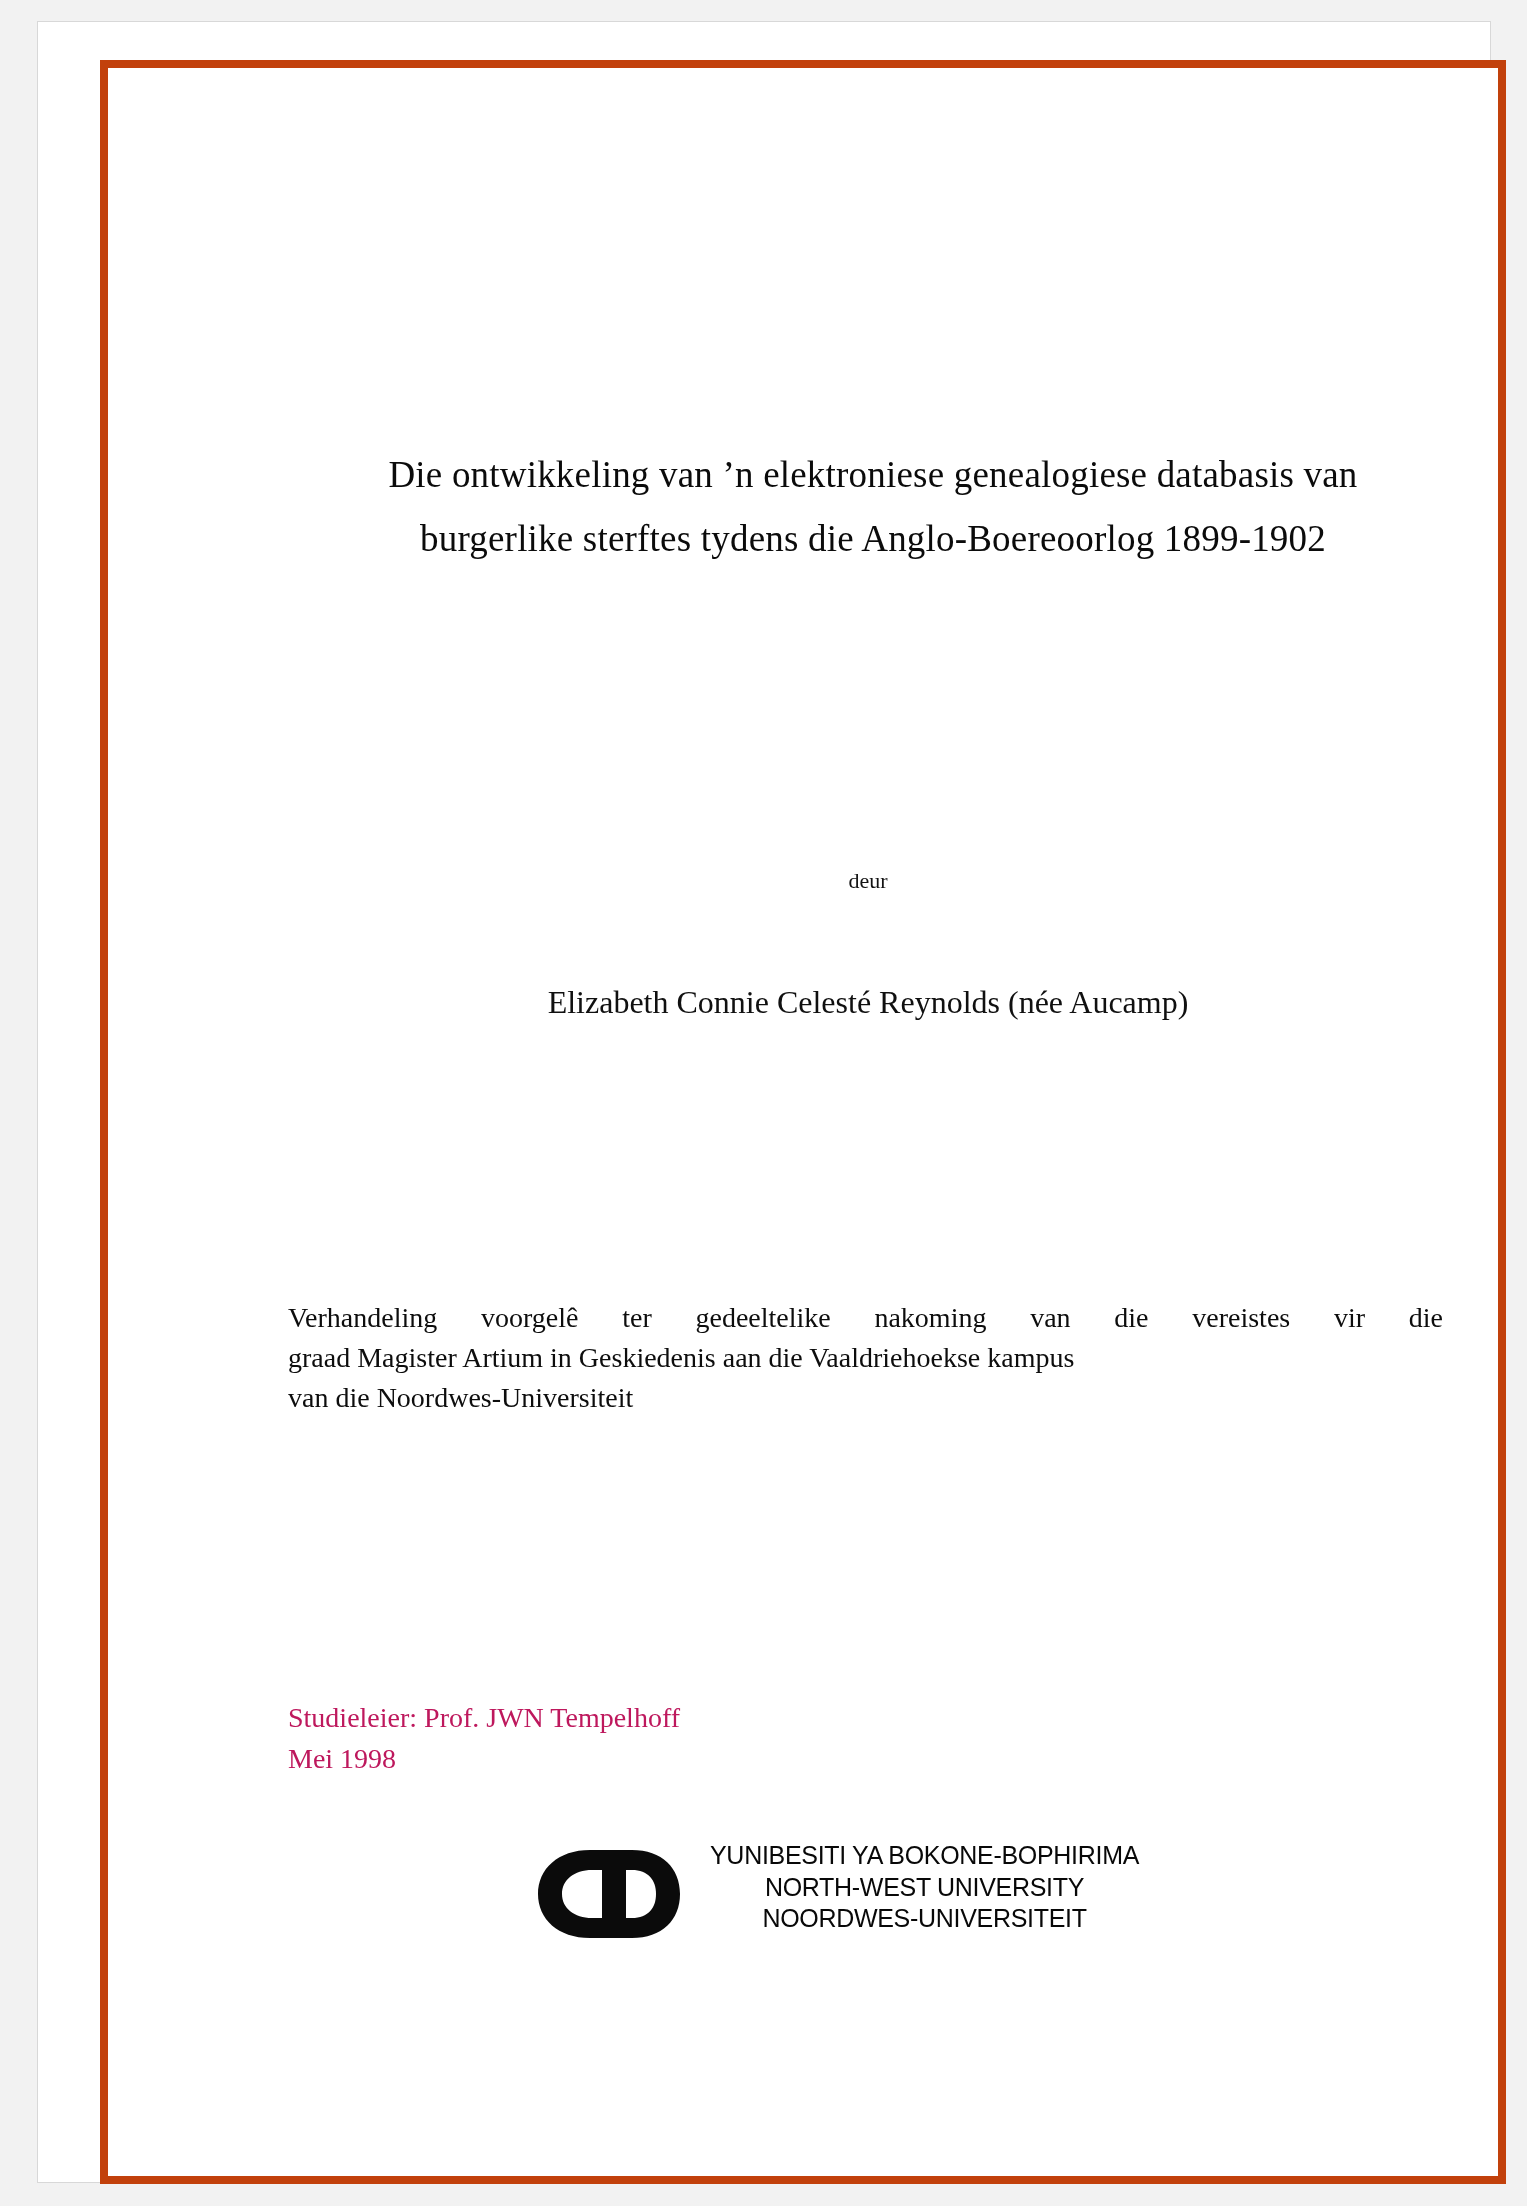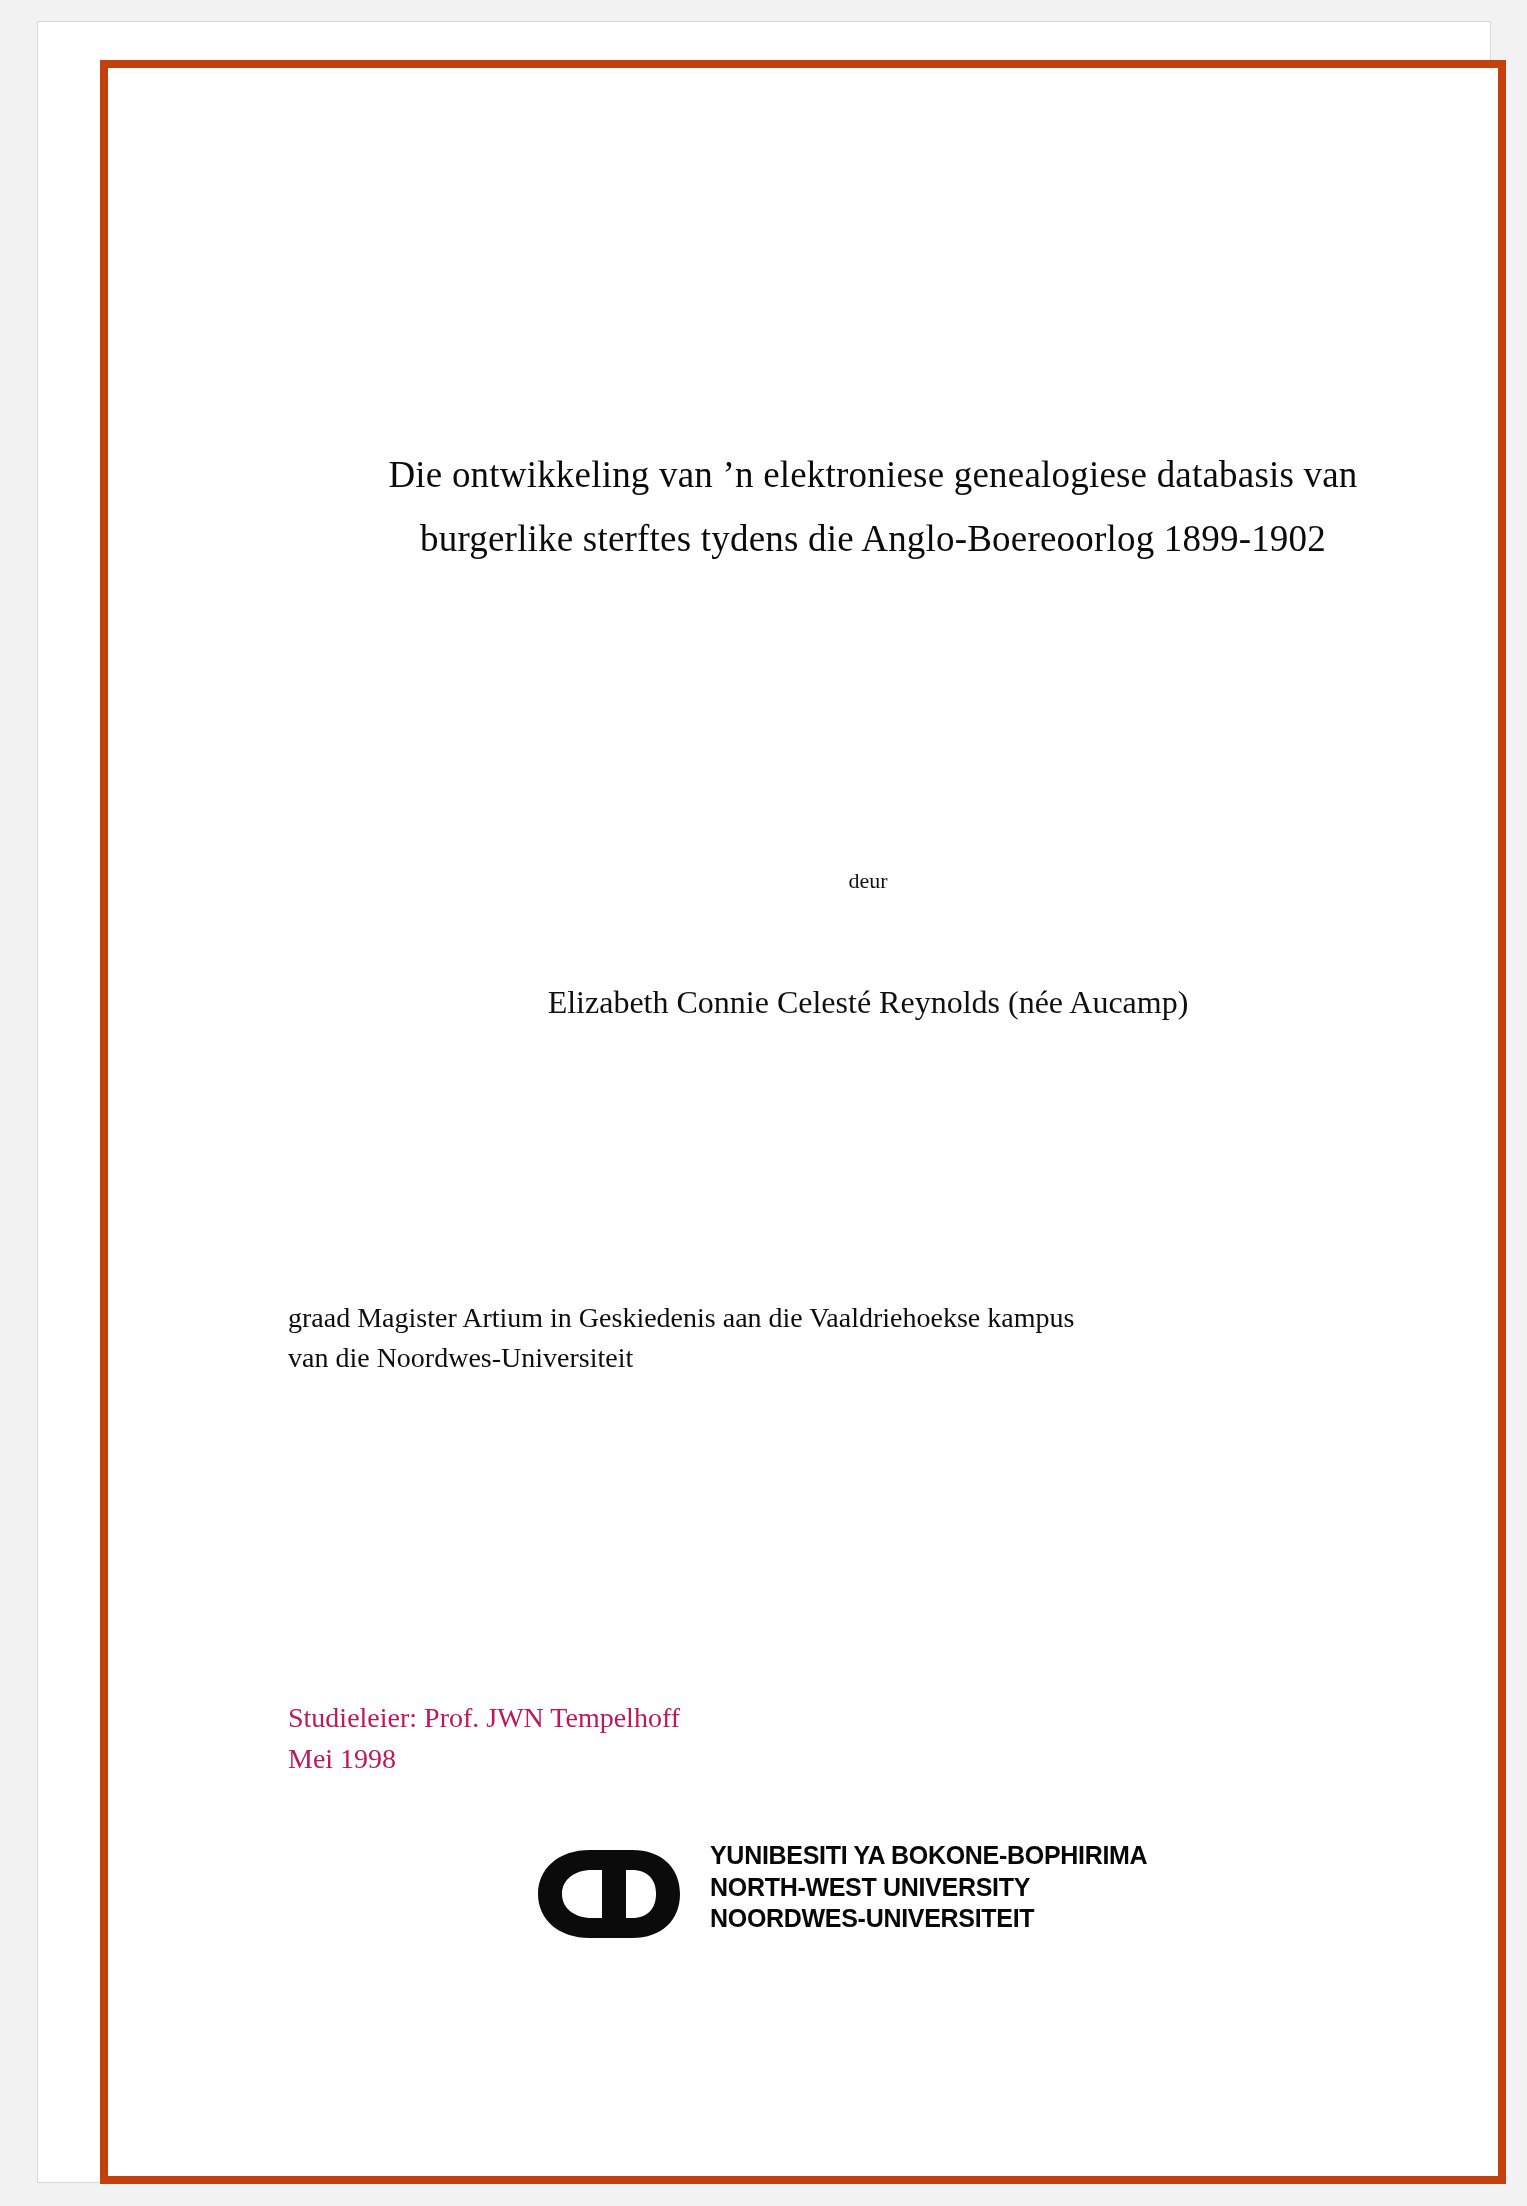--- a/index.html
+++ b/index.html
@@ -139,21 +139,21 @@
     position: absolute;
     left: 182px;
     top: 2px;
     font-family: "Liberation Sans", sans-serif;
     font-size: 25px;
     line-height: 1.26;
     letter-spacing: -0.3px;
     color: #080808;
     white-space: nowrap;
   }
-  .logo-text div { font-weight: 700; }
+  .logo-text div { font-weight: 400; text-align: center; }
 </style>
 </head>
 <body>
 
 <div class="scan-bg"></div>
 
 <div class="page-sheet">
   <div class="page-border">
 
     <div class="content">
@@ -161,20 +161,21 @@
       <div class="title-block">
         <div class="title-line">Die ontwikkeling van ’n elektroniese genealogiese databasis van</div>
         <div class="title-line">burgerlike sterftes tydens die Anglo-Boereoorlog 1899-1902</div>
       </div>
 
       <div class="deur">deur</div>
 
       <div class="author">Elizabeth Connie Celesté Reynolds (née Aucamp)</div>
 
       <div class="statement">
+        <div class="just">Verhandeling voorgelê ter gedeeltelike nakoming van die vereistes vir die</div>
         <div><span>graad </span><span class="ital">Magister Artium</span><span> in Geskiedenis aan die Vaaldriehoekse kampus</span></div>
         <div>van die Noordwes-Universiteit</div>
       </div>
 
       <div class="supervisor">
         <div>Studieleier: Prof. JWN Tempelhoff</div>
         <div>Mei 1998</div>
       </div>
 
       <div class="logo-block">

